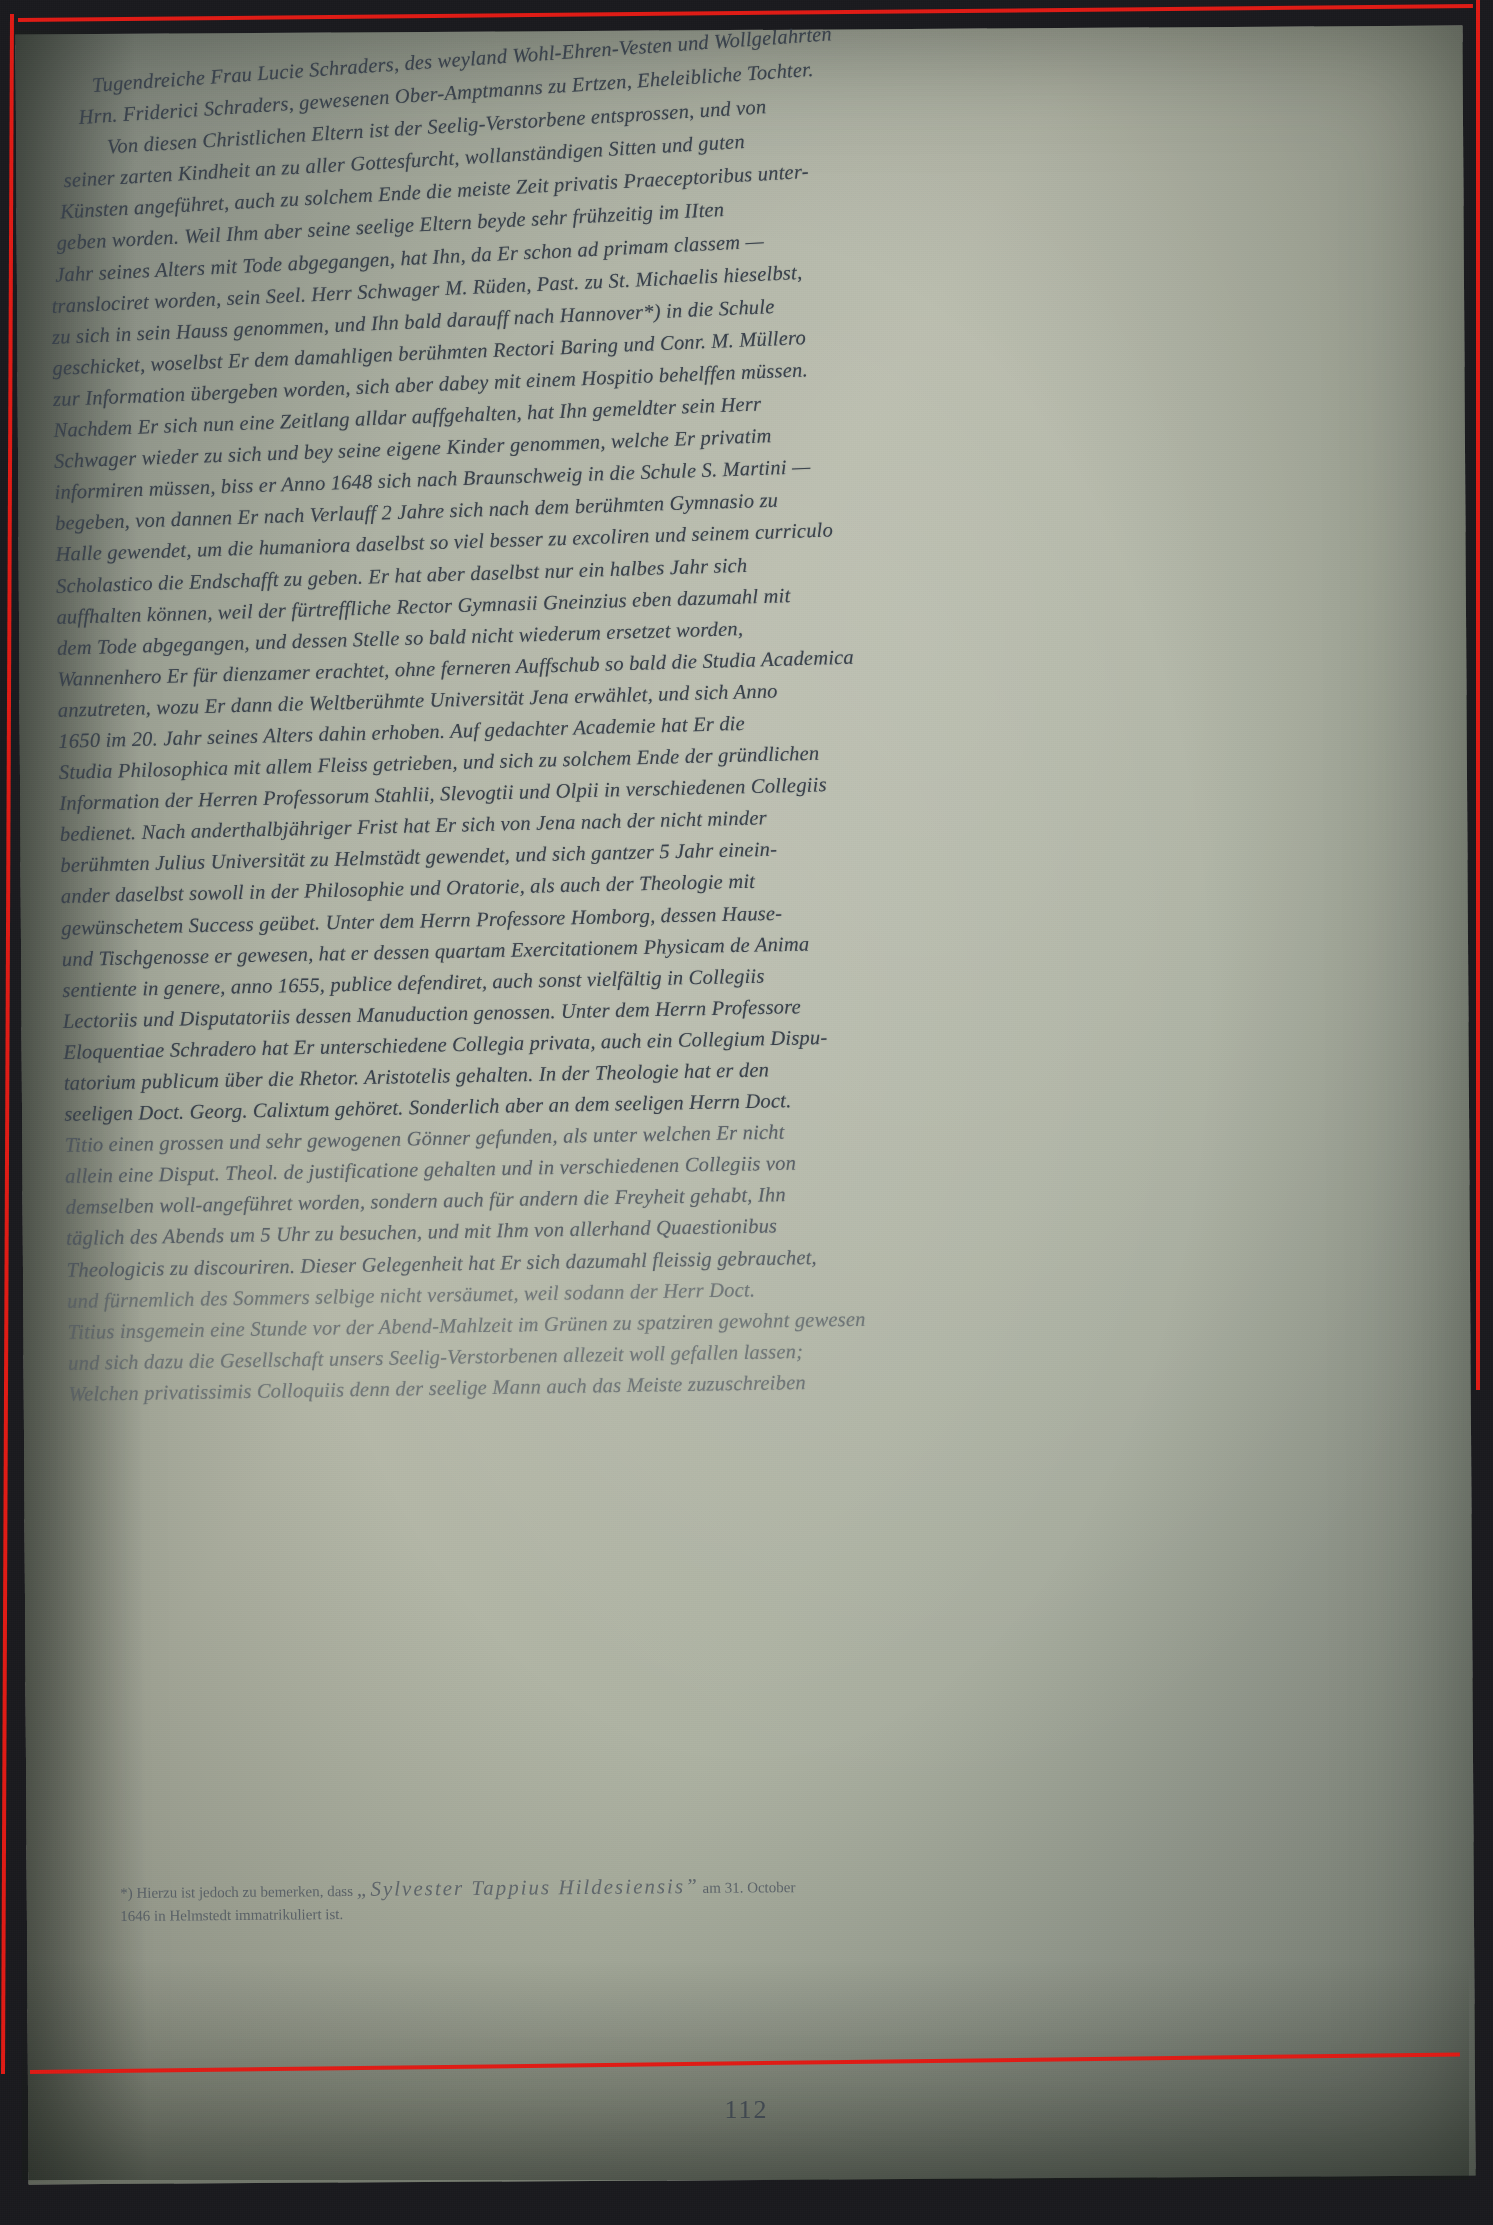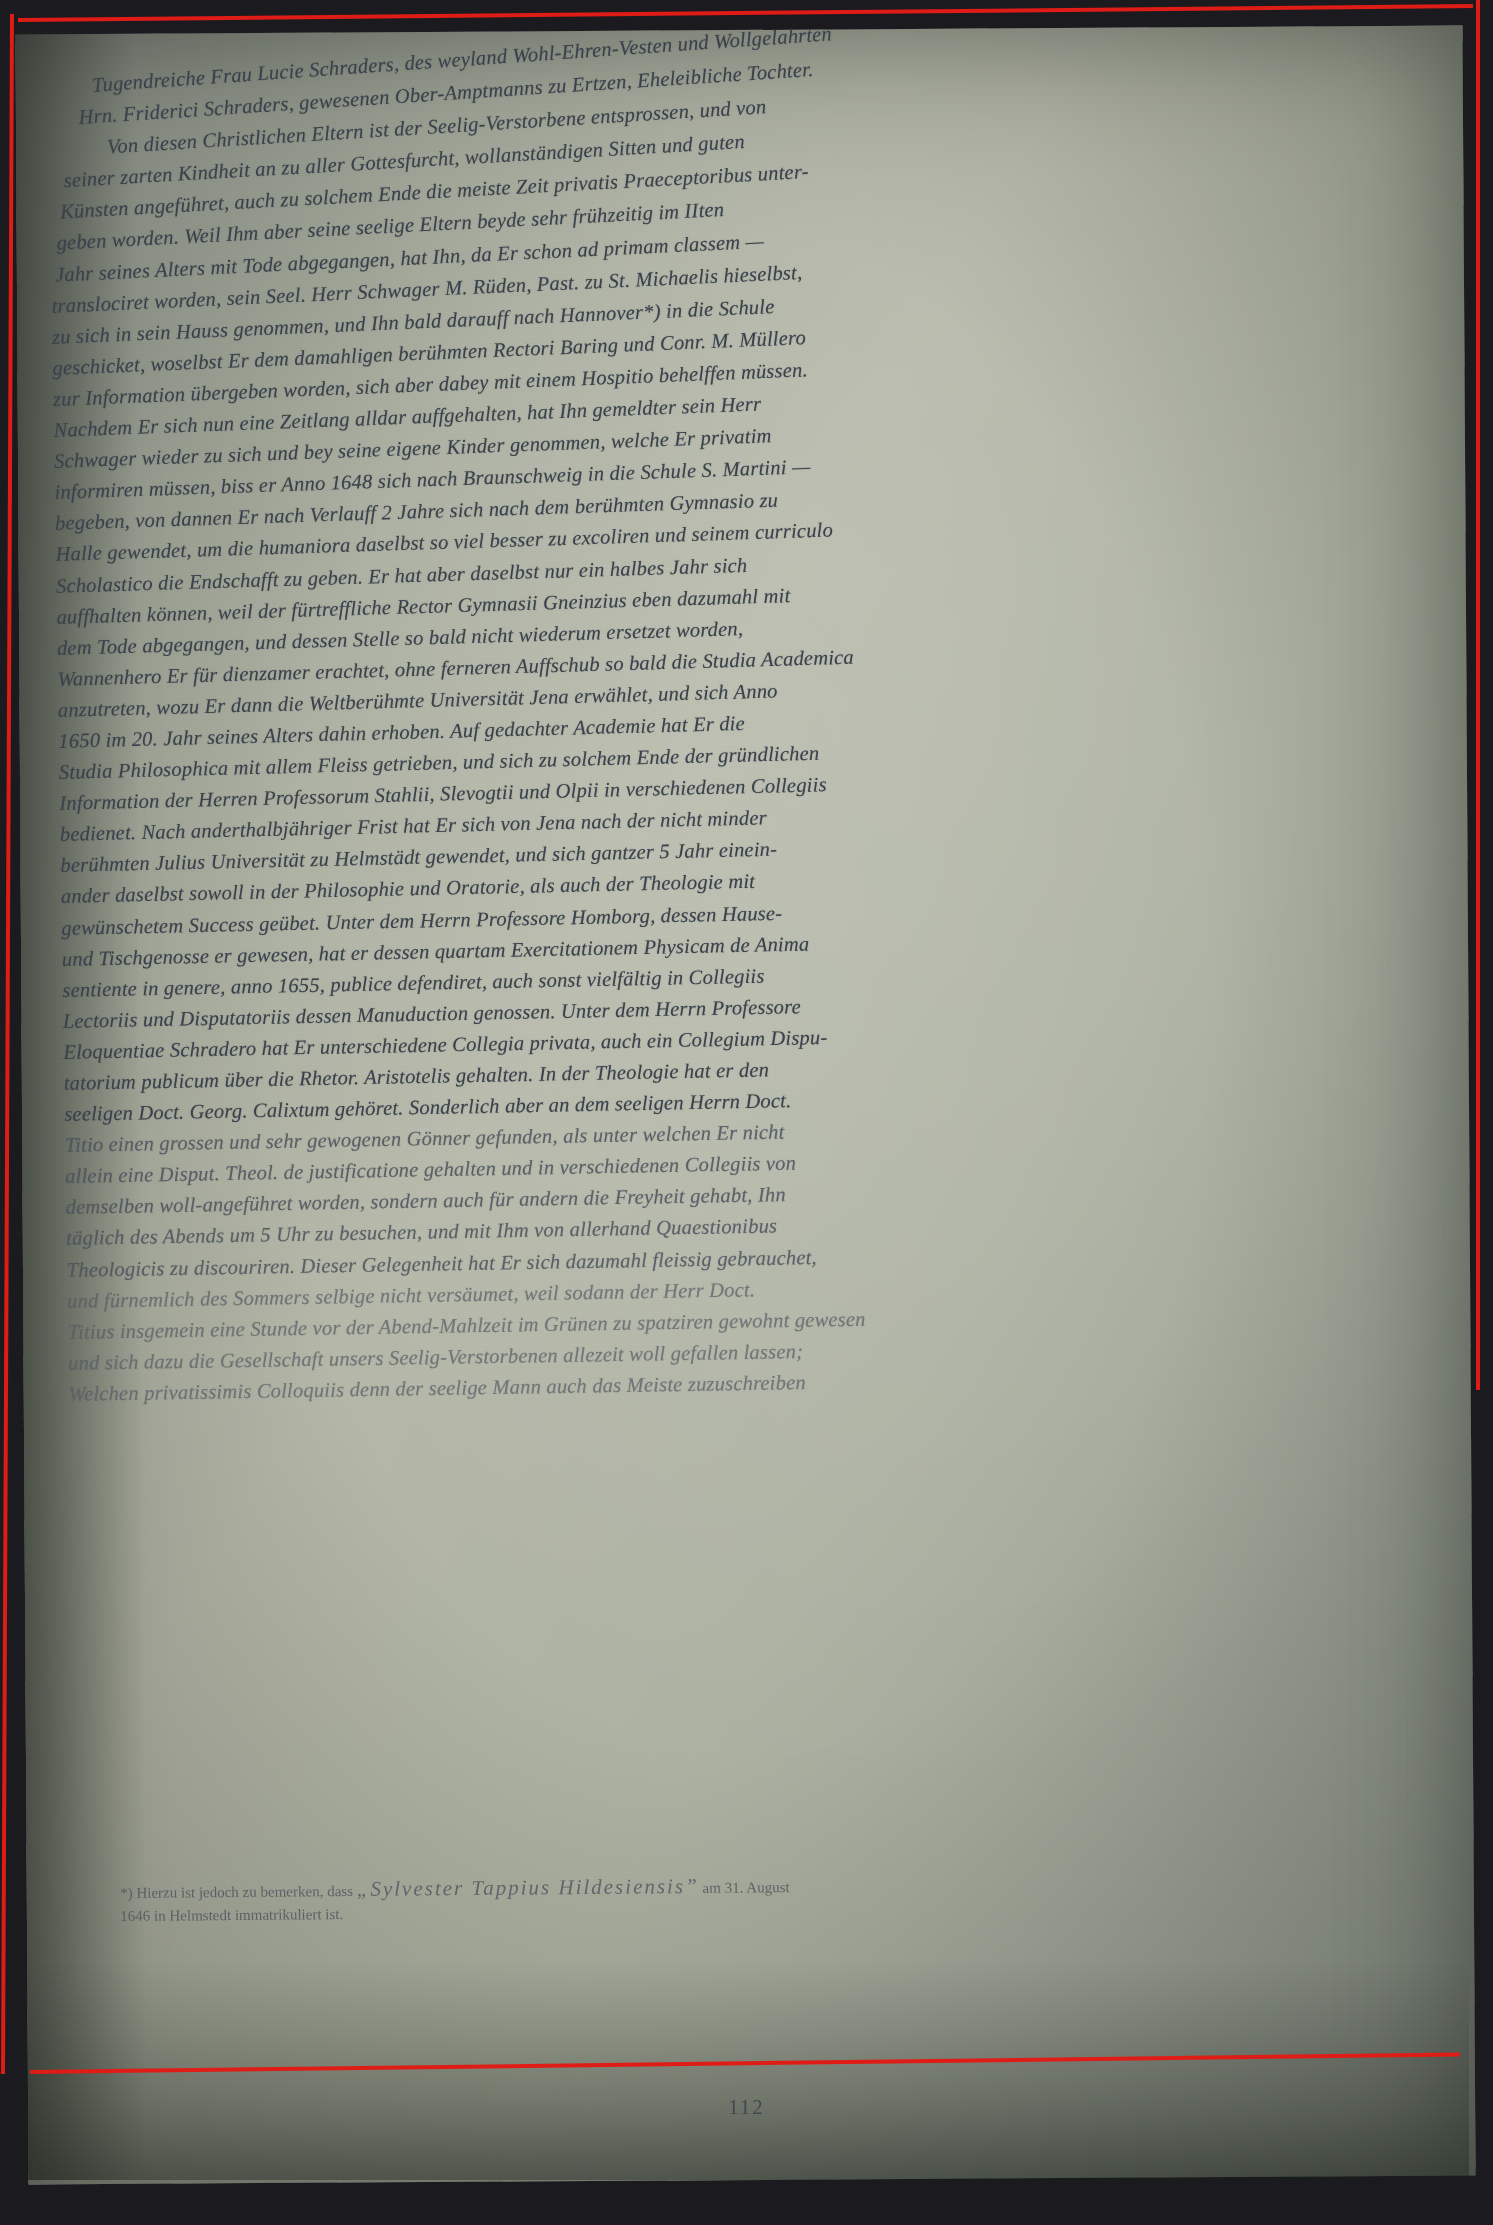--- a/index.html
+++ b/index.html
@@ -177,21 +177,21 @@
     opacity: 0.95;
   }
 
   
   .pageno {
     position: absolute;
     left: 0;
     top: 2095px;
     width: 1493px;
     text-align: center;
-    font-size: 21px;
+    font-size: 26px;
     letter-spacing: 2px;
     color: #3c444e;
     opacity: 0.9;
   }
 
   
   .grain {
     position: absolute;
     left: 0; top: 0; width: 1493px; height: 2225px;
     pointer-events: none;
@@ -259,21 +259,21 @@
     <i class="line l40 fainter">Titius insgemein eine Stunde vor der Abend-Mahlzeit im Grünen zu spatziren gewohnt gewesen</i>
     <i class="line l41 fainter">und sich dazu die Gesellschaft unsers Seelig-Verstorbenen allezeit woll gefallen lassen;</i>
     <i class="line l41 fainter">Welchen privatissimis Colloquiis denn der seelige Mann auch das Meiste zuzuschreiben</i>
   </div>
 
   <div class="footnote">
     <span class="fn-line">
       <span>*)</span>
       <span>Hierzu ist jedoch zu bemerken, dass</span>
       <span class="big">„Sylvester Tappius Hildesiensis”</span>
-      <span>am 31. August</span>
+      <span>am 31. October</span>
     </span>
     <span class="fn-line">1646 in Helmstedt immatrikuliert ist.</span>
   </div>
 
   <div class="pageno">112</div>
 
   <div class="grain"></div>
 </div>
 
 </body></html>

